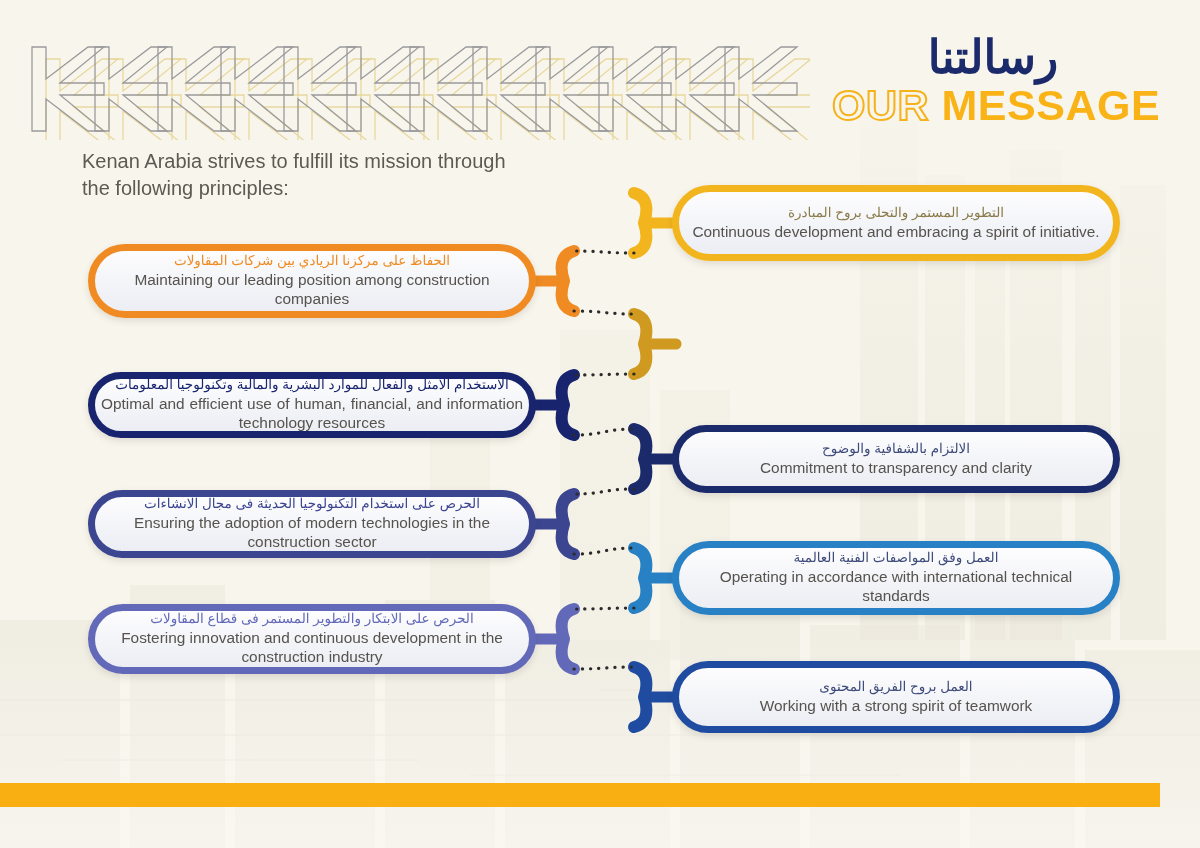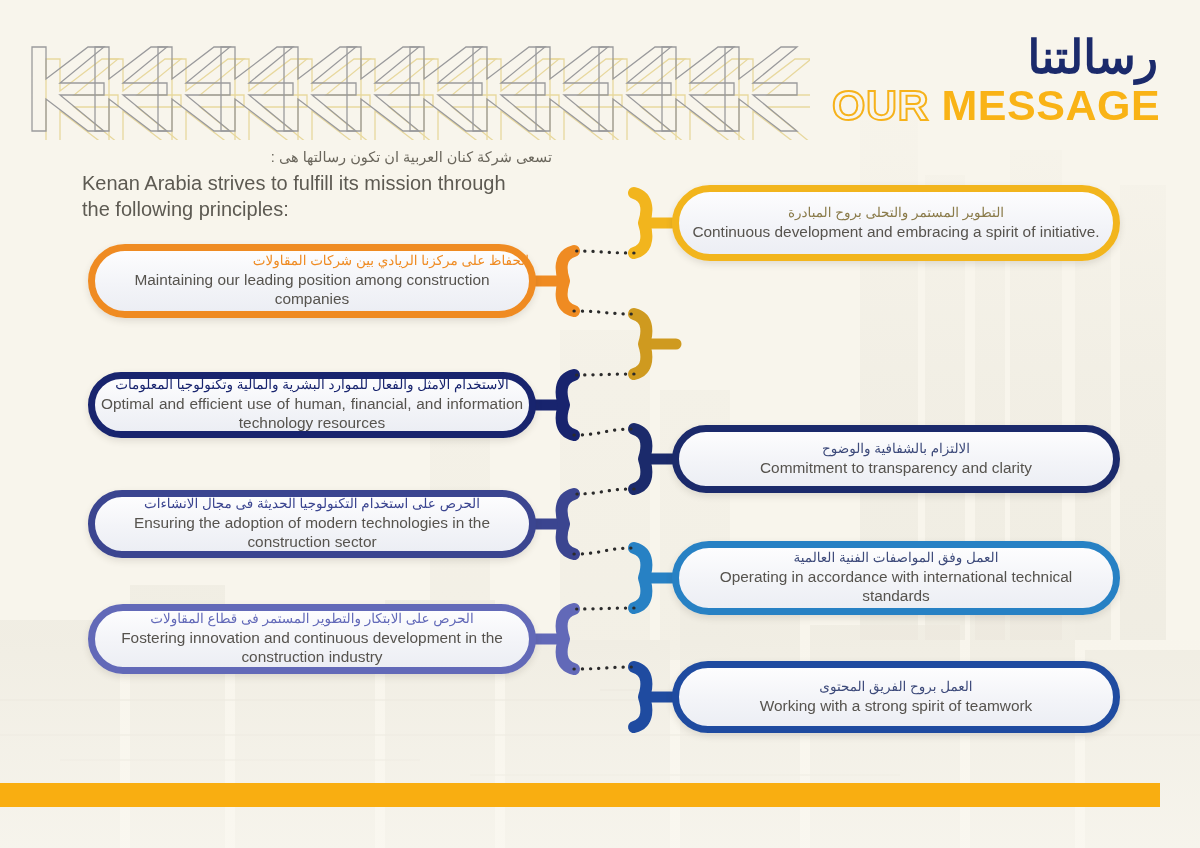--- a/index.html
+++ b/index.html
@@ -55,20 +55,21 @@
   }
   #title-ar {
     font-size: 46px;
     font-weight: bold;
     color: #1b2a6b;
     line-height: 1;
     letter-spacing: 0;
     direction: rtl;
     margin: 0 0 2px 0;
     white-space: nowrap;
+    text-align: center;
   }
   #title-en {
     font-size: 43px;
     font-weight: bold;
     line-height: 1;
     margin: 4px;
     white-space: nowrap;
     letter-spacing: .5px;
   }
   .t-out {
@@ -279,21 +280,20 @@
       </g>
     </g>
   </svg>
 
   <div id="title-block">
     <div id="title-ar">رسالتنا</div>
     <div id="title-en"><span class="t-out">OUR</span> <span class="t-solid">MESSAGE</span></div>
   </div>
 
   <div id="intro">
-    <p id="intro-ar">تسعى شركة كنان العربية ان تكون رسالتها هى :</p>
     <p id="intro-en"><span>Kenan Arabia strives to fulfill its mission through</span><br><span>the following principles:</span></p>
   </div>
 
   <svg id="connectors" viewBox="0 0 1200 848">
       <g>
         <path d="M 532 281 L 562 281" stroke="#ef8b22" stroke-width="11" stroke-linecap="round" fill="none"></path>
         <path d="M 574 251 C 558 255, 561 272, 564 281
      C 561 290, 558 307, 574 311" stroke="#ef8b22" stroke-width="12" stroke-linecap="round" stroke-linejoin="round" fill="none"></path>
       </g>
       <g>
@@ -340,21 +340,21 @@
       <path d="M 574 311 C 604 311, 604 314, 634 314" stroke="#2b2b2b" stroke-width="3.2" stroke-linecap="round" stroke-dasharray="0.2 8" fill="none"></path>
       <path d="M 634 374 C 604 374, 604 375, 574 375" stroke="#2b2b2b" stroke-width="3.2" stroke-linecap="round" stroke-dasharray="0.2 8" fill="none"></path>
       <path d="M 574 435 C 604 435, 604 429, 634 429" stroke="#2b2b2b" stroke-width="3.2" stroke-linecap="round" stroke-dasharray="0.2 8" fill="none"></path>
       <path d="M 634 489 C 604 489, 604 494, 574 494" stroke="#2b2b2b" stroke-width="3.2" stroke-linecap="round" stroke-dasharray="0.2 8" fill="none"></path>
       <path d="M 574 554 C 604 554, 604 548, 634 548" stroke="#2b2b2b" stroke-width="3.2" stroke-linecap="round" stroke-dasharray="0.2 8" fill="none"></path>
       <path d="M 634 608 C 604 608, 604 609, 574 609" stroke="#2b2b2b" stroke-width="3.2" stroke-linecap="round" stroke-dasharray="0.2 8" fill="none"></path>
       <path d="M 574 669 C 604 669, 604 667, 634 667" stroke="#2b2b2b" stroke-width="3.2" stroke-linecap="round" stroke-dasharray="0.2 8" fill="none"></path>
     </svg>
 
   <div id="cards">
-      <div class="pill" style="left: 88px; top: 244px; width: 448px; height: 74px; border-color: rgb(239, 139, 34); border-radius: 37px; align-items: flex-end;">
+      <div class="pill" style="left: 88px; top: 244px; width: 448px; height: 74px; border-color: rgb(239, 139, 34); border-radius: 37px;">
         <p class="pill-ar" style="color: rgb(239, 139, 34);">الحفاظ على مركزنا الريادي بين شركات المقاولات</p>
         <p class="pill-en">Maintaining our leading position among construction companies</p>
       </div>
       <div class="pill just" style="left: 88px; top: 372px; width: 448px; height: 66px; border-color: rgb(24, 36, 110); border-radius: 33px;">
         <p class="pill-ar" style="color: rgb(24, 36, 110);">الاستخدام الامثل والفعال للموارد البشرية والمالية وتكنولوجيا المعلومات</p>
         <p class="pill-en">Optimal and efficient use of human, financial, and information technology resources</p>
       </div>
       <div class="pill" style="left: 88px; top: 490px; width: 448px; height: 68px; border-color: rgb(59, 69, 144); border-radius: 34px;">
         <p class="pill-ar" style="color: rgb(59, 69, 144);">الحرص على استخدام التكنولوجيا الحديثة فى مجال الانشاءات</p>
         <p class="pill-en">Ensuring the adoption of modern technologies in the construction sector</p>

